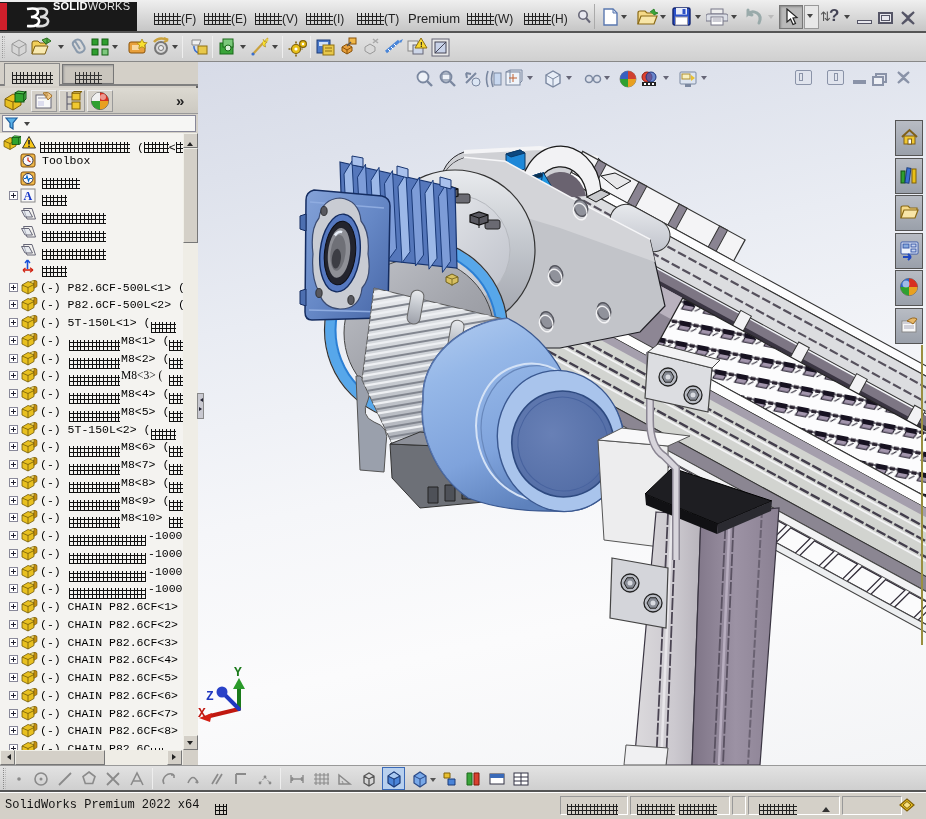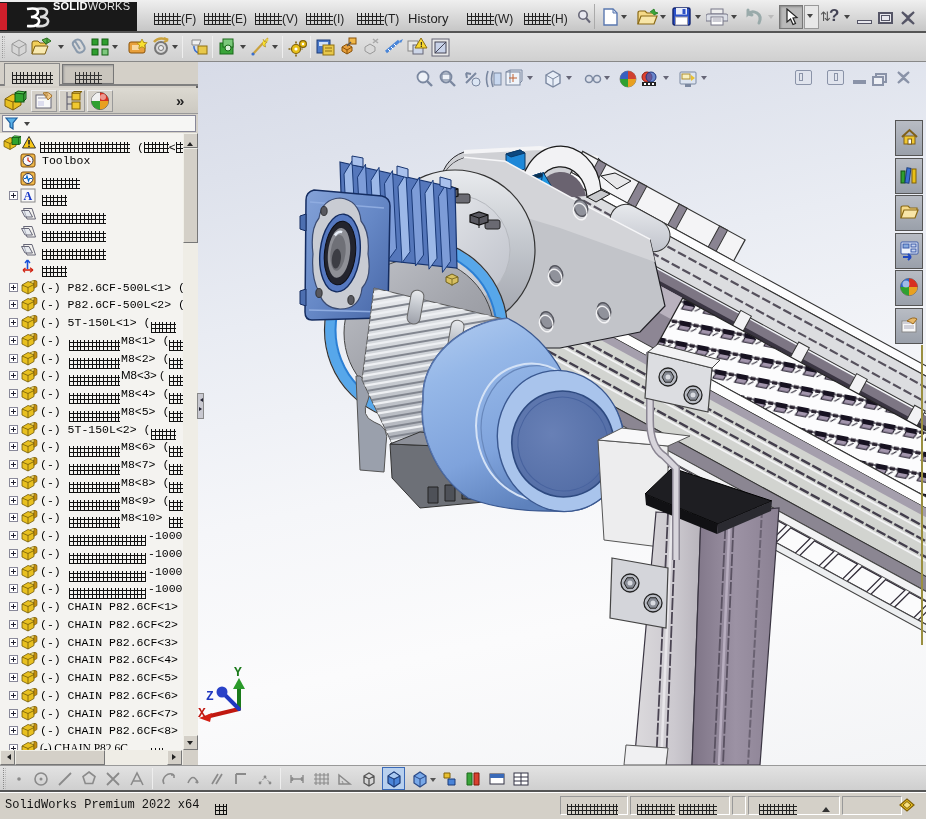--- a/index.html
+++ b/index.html
@@ -13,21 +13,21 @@
 <svg class="abs" style="left:24px;top:7px" width="28" height="21" viewBox="0 0 28 21">
  <path d="M3 2 Q14 0 14 5 Q14 9 7 10 Q16 10 15 15 Q14 20 3 19" fill="none" stroke="#fff" stroke-width="2.6"></path>
  <path d="M12 2 Q23 0 23 5 Q23 9 16 10 Q25 10 24 15 Q23 20 12 19" fill="none" stroke="#fff" stroke-width="2.6" opacity=".85"></path>
 </svg>
 <div class="abs" style="left:53px;top:0;color:#fff;font-size:11px;font-weight:bold;letter-spacing:.2px">SOLID<span style="font-weight:normal;color:#e8e8e8">WORKS</span></div>
 <div class="abs" style="left:154px;top:9px;white-space:nowrap"><span class="zh" style="width:27px;height:12px;background-image:repeating-linear-gradient(90deg,#222 0 1px,transparent 1px 3.8px),repeating-linear-gradient(0deg,#222 0 1px,transparent 1px 4px);vertical-align:-2px;"></span><span style="font-size:12px;color:#222">(F)</span></div>
 <div class="abs" style="left:204px;top:9px;white-space:nowrap"><span class="zh" style="width:27px;height:12px;background-image:repeating-linear-gradient(90deg,#222 0 1px,transparent 1px 3.8px),repeating-linear-gradient(0deg,#222 0 1px,transparent 1px 4px);vertical-align:-2px;"></span><span style="font-size:12px;color:#222">(E)</span></div>
 <div class="abs" style="left:255px;top:9px;white-space:nowrap"><span class="zh" style="width:27px;height:12px;background-image:repeating-linear-gradient(90deg,#222 0 1px,transparent 1px 3.8px),repeating-linear-gradient(0deg,#222 0 1px,transparent 1px 4px);vertical-align:-2px;"></span><span style="font-size:12px;color:#222">(V)</span></div>
 <div class="abs" style="left:306px;top:9px;white-space:nowrap"><span class="zh" style="width:27px;height:12px;background-image:repeating-linear-gradient(90deg,#222 0 1px,transparent 1px 3.8px),repeating-linear-gradient(0deg,#222 0 1px,transparent 1px 4px);vertical-align:-2px;"></span><span style="font-size:12px;color:#222">(I)</span></div>
 <div class="abs" style="left:357px;top:9px;white-space:nowrap"><span class="zh" style="width:27px;height:12px;background-image:repeating-linear-gradient(90deg,#222 0 1px,transparent 1px 3.8px),repeating-linear-gradient(0deg,#222 0 1px,transparent 1px 4px);vertical-align:-2px;"></span><span style="font-size:12px;color:#222">(T)</span></div>
-<div class="abs" style="left:408px;top:9px;white-space:nowrap"><span style="font-size:13px;color:#222">History</span></div>
+<div class="abs" style="left:408px;top:9px;white-space:nowrap"><span style="font-size:13px;color:#222">Premium</span></div>
 <div class="abs" style="left:467px;top:9px;white-space:nowrap"><span class="zh" style="width:27px;height:12px;background-image:repeating-linear-gradient(90deg,#222 0 1px,transparent 1px 3.8px),repeating-linear-gradient(0deg,#222 0 1px,transparent 1px 4px);vertical-align:-2px;"></span><span style="font-size:12px;color:#222">(W)</span></div>
 <div class="abs" style="left:524px;top:9px;white-space:nowrap"><span class="zh" style="width:27px;height:12px;background-image:repeating-linear-gradient(90deg,#222 0 1px,transparent 1px 3.8px),repeating-linear-gradient(0deg,#222 0 1px,transparent 1px 4px);vertical-align:-2px;"></span><span style="font-size:12px;color:#222">(H)</span></div>
 <svg class="abs" style="left:576px;top:9px" width="16" height="16" viewBox="0 0 16 16">
     <circle cx="7" cy="6" r="4.2" fill="#e8e8f0" stroke="#667" stroke-width="1.6"></circle>
     <line x1="10" y1="9" x2="14" y2="13.5" stroke="#667" stroke-width="2"></line>
   </svg>
 <div class="abs" style="left:594px;top:4px;width:1px;height:25px;background:#aaa"></div>
 <svg class="abs" style="left:602px;top:8px" width="17" height="18" viewBox="0 0 17 18">
     <path d="M2 1 h9 l4 4 v12 h-13 z" fill="#fff" stroke="#5a78b0" stroke-width="1.4"></path>
     <path d="M11 1 l4 4 h-4 z" fill="#cdd8ea" stroke="#5a78b0"></path>
@@ -770,21 +770,21 @@
     <div class="abs" style="left:11px;top:242.25px;width:5px;height:1px;background:#223"></div>
     <div class="abs" style="left:13px;top:240.25px;width:1px;height:5px;background:#223"></div>
     <svg class="abs" style="left:21px;top:235.25px" width="17" height="15" viewBox="0 0 17 15">
     <path d="M1 5 l6 -3.5 6 2 v7 l-6 3.5 -6 -3z" fill="#e8c020" stroke="#705808" stroke-width=".8"></path>
     <path d="M1 5 l6 2.5 6 -3 M7 7.5 v6.5" stroke="#705808" stroke-width=".8" fill="none"></path>
     <path d="M9 2 l4 -2 3 1.5 -4 2z" fill="#f5e070" stroke="#705808" stroke-width=".6"></path>
     <path d="M13 0 l3 1.5 v5 l-3 1.8z" fill="#c89010" stroke="#705808" stroke-width=".6"></path>
     </svg>
     <div class="abs" style="left:40px;top:236.25px;font-family:'Liberation Mono',monospace;font-size:11.5px;color:#000;white-space:nowrap">(-) </div>
     <div class="abs" style="left:69px;top:237.25px"><span class="zh" style="width:51px;height:11px;background-image:repeating-linear-gradient(90deg,#111 0 1px,transparent 1px 3.8px),repeating-linear-gradient(0deg,#111 0 1px,transparent 1px 4px);vertical-align:-2px;"></span></div>
-    <div class="abs" style="left:121px;top:236.25px;font-family:Liberation Sans, sans-serif;font-size:11.5px;color:#000;white-space:nowrap">M8&lt;3&gt; (</div>
+    <div class="abs" style="left:121px;top:236.25px;font-family:Liberation Serif, serif;font-size:11.5px;color:#000;white-space:nowrap">M8&lt;3&gt; (</div>
     <div class="abs" style="left:169.44px;top:237.25px"><span class="zh" style="width:25px;height:11px;background-image:repeating-linear-gradient(90deg,#111 0 1px,transparent 1px 3.8px),repeating-linear-gradient(0deg,#111 0 1px,transparent 1px 4px);vertical-align:-2px;"></span></div>
     <div class="abs" style="left:9px;top:256.0px;width:9px;height:9px;background:#fff;border:1px solid #889"></div>
     <div class="abs" style="left:11px;top:260.0px;width:5px;height:1px;background:#223"></div>
     <div class="abs" style="left:13px;top:258.0px;width:1px;height:5px;background:#223"></div>
     <svg class="abs" style="left:21px;top:253.0px" width="17" height="15" viewBox="0 0 17 15">
     <path d="M1 5 l6 -3.5 6 2 v7 l-6 3.5 -6 -3z" fill="#e8c020" stroke="#705808" stroke-width=".8"></path>
     <path d="M1 5 l6 2.5 6 -3 M7 7.5 v6.5" stroke="#705808" stroke-width=".8" fill="none"></path>
     <path d="M9 2 l4 -2 3 1.5 -4 2z" fill="#f5e070" stroke="#705808" stroke-width=".6"></path>
     <path d="M13 0 l3 1.5 v5 l-3 1.8z" fill="#c89010" stroke="#705808" stroke-width=".6"></path>
     </svg>
@@ -1011,21 +1011,21 @@
     <div class="abs" style="left:40px;top:591.25px;font-family:'Liberation Mono',monospace;font-size:11.5px;color:#000;white-space:nowrap">(-) CHAIN P82.6CF&lt;8&gt; (</div>
     <div class="abs" style="left:9px;top:611.0px;width:9px;height:9px;background:#fff;border:1px solid #889"></div>
     <div class="abs" style="left:11px;top:615.0px;width:5px;height:1px;background:#223"></div>
     <div class="abs" style="left:13px;top:613.0px;width:1px;height:5px;background:#223"></div>
     <svg class="abs" style="left:21px;top:608.0px" width="17" height="15" viewBox="0 0 17 15">
     <path d="M1 5 l6 -3.5 6 2 v7 l-6 3.5 -6 -3z" fill="#e8c020" stroke="#705808" stroke-width=".8"></path>
     <path d="M1 5 l6 2.5 6 -3 M7 7.5 v6.5" stroke="#705808" stroke-width=".8" fill="none"></path>
     <path d="M9 2 l4 -2 3 1.5 -4 2z" fill="#f5e070" stroke="#705808" stroke-width=".6"></path>
     <path d="M13 0 l3 1.5 v5 l-3 1.8z" fill="#c89010" stroke="#705808" stroke-width=".6"></path>
     </svg>
-    <div class="abs" style="left:40px;top:609.0px;font-family:Liberation Serif, serif;font-size:11.5px;color:#000;white-space:nowrap">(-) CHAIN P82.6C</div>
+    <div class="abs" style="left:40px;top:609.0px;font-family:Liberation Mono, monospace;font-size:11.5px;color:#000;white-space:nowrap">(-) CHAIN P82.6C</div>
     <div class="abs" style="left:150.72px;top:610.0px"><span class="zh" style="width:12px;height:11px;background-image:repeating-linear-gradient(90deg,#111 0 1px,transparent 1px 3.8px),repeating-linear-gradient(0deg,#111 0 1px,transparent 1px 4px);vertical-align:-2px;"></span></div>
   </div>
 <div class="abs" style="left:183px;top:133px;width:15px;height:617px;background:#efede6"></div>
 <div class="abs" style="left:183px;top:133px;width:15px;height:15px;background:#d4d0c8;border:1px solid;border-color:#f0efe8 #777 #777 #f0efe8"></div>
 <div class="abs" style="left:187px;top:139px;width:0;height:0;border:3.5px solid transparent;border-bottom:4.5px solid #222"></div>
 <div class="abs" style="left:183px;top:735px;width:15px;height:15px;background:#d4d0c8;border:1px solid;border-color:#f0efe8 #777 #777 #f0efe8"></div>
 <div class="abs" style="left:187px;top:741px;width:0;height:0;border:3.5px solid transparent;border-top:4.5px solid #222"></div>
 <div class="abs" style="left:183px;top:148px;width:15px;height:95px;background:#d4d0c8;border:1px solid;border-color:#f0efe8 #777 #777 #f0efe8"></div>
 <div class="abs" style="left:0;top:750px;width:198px;height:15px;background:#efede6"></div>
 <div class="abs" style="left:0;top:750px;width:15px;height:15px;background:#d4d0c8;border:1px solid;border-color:#f0efe8 #777 #777 #f0efe8"></div>

